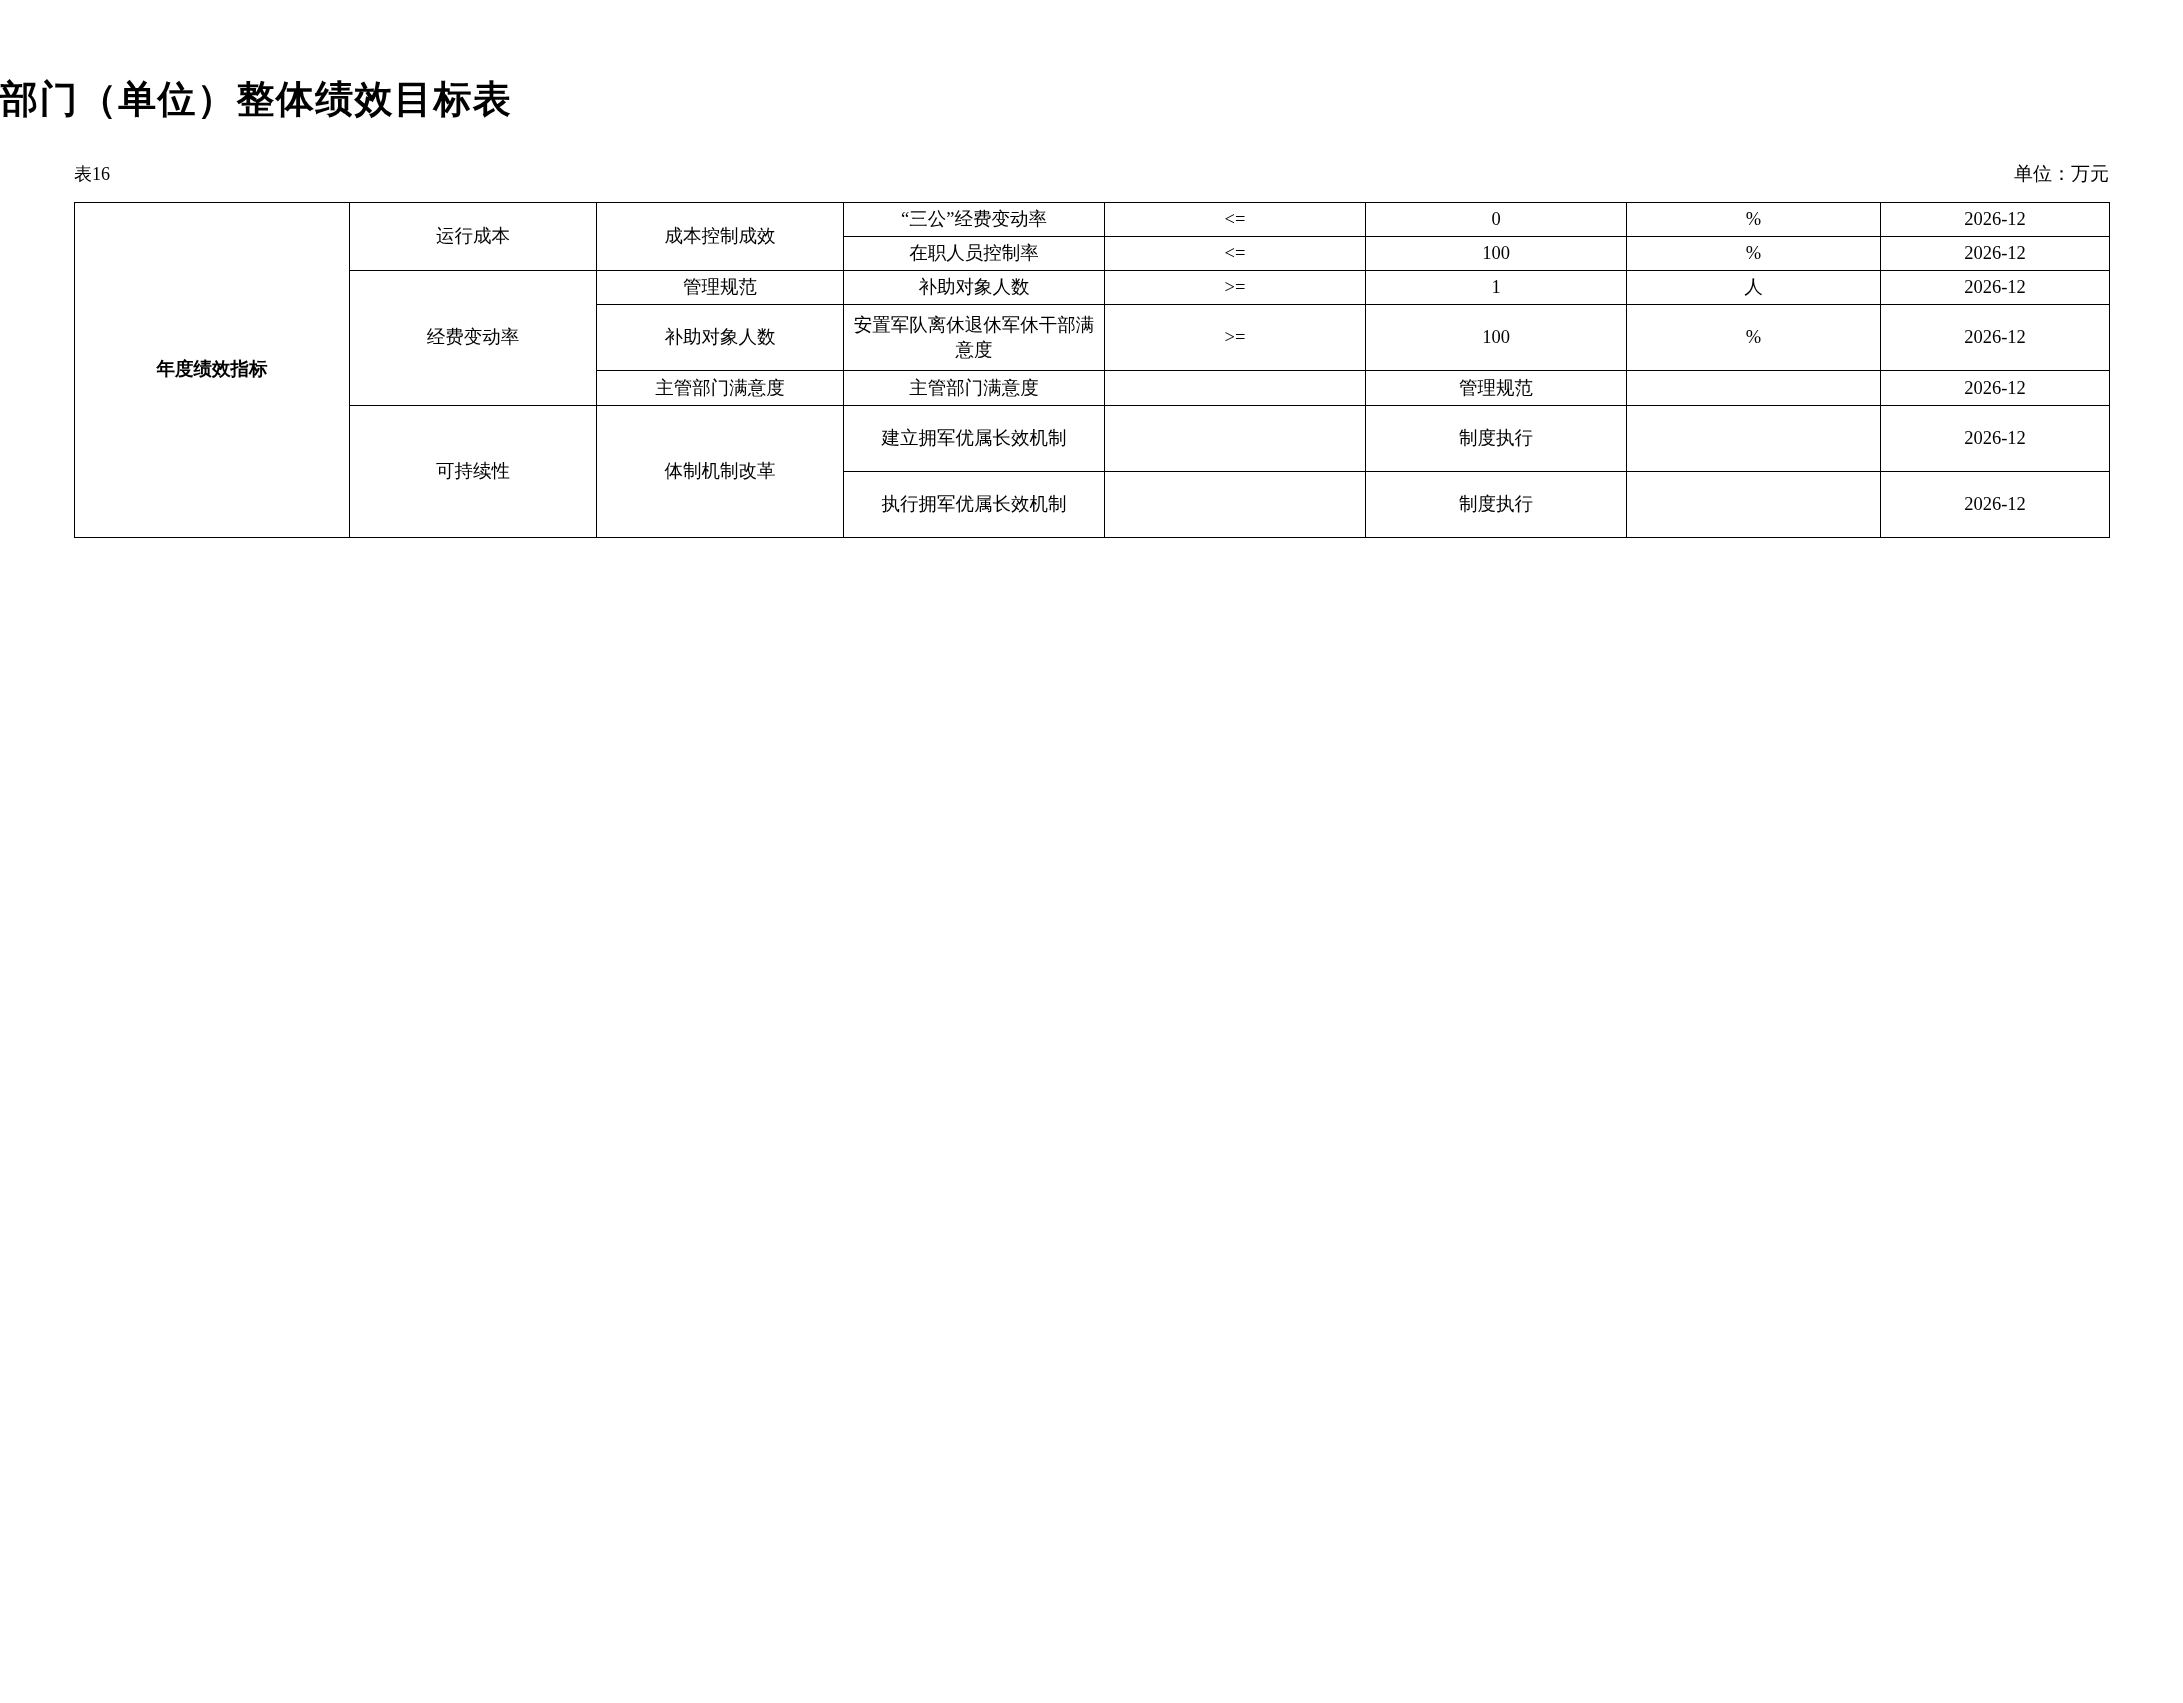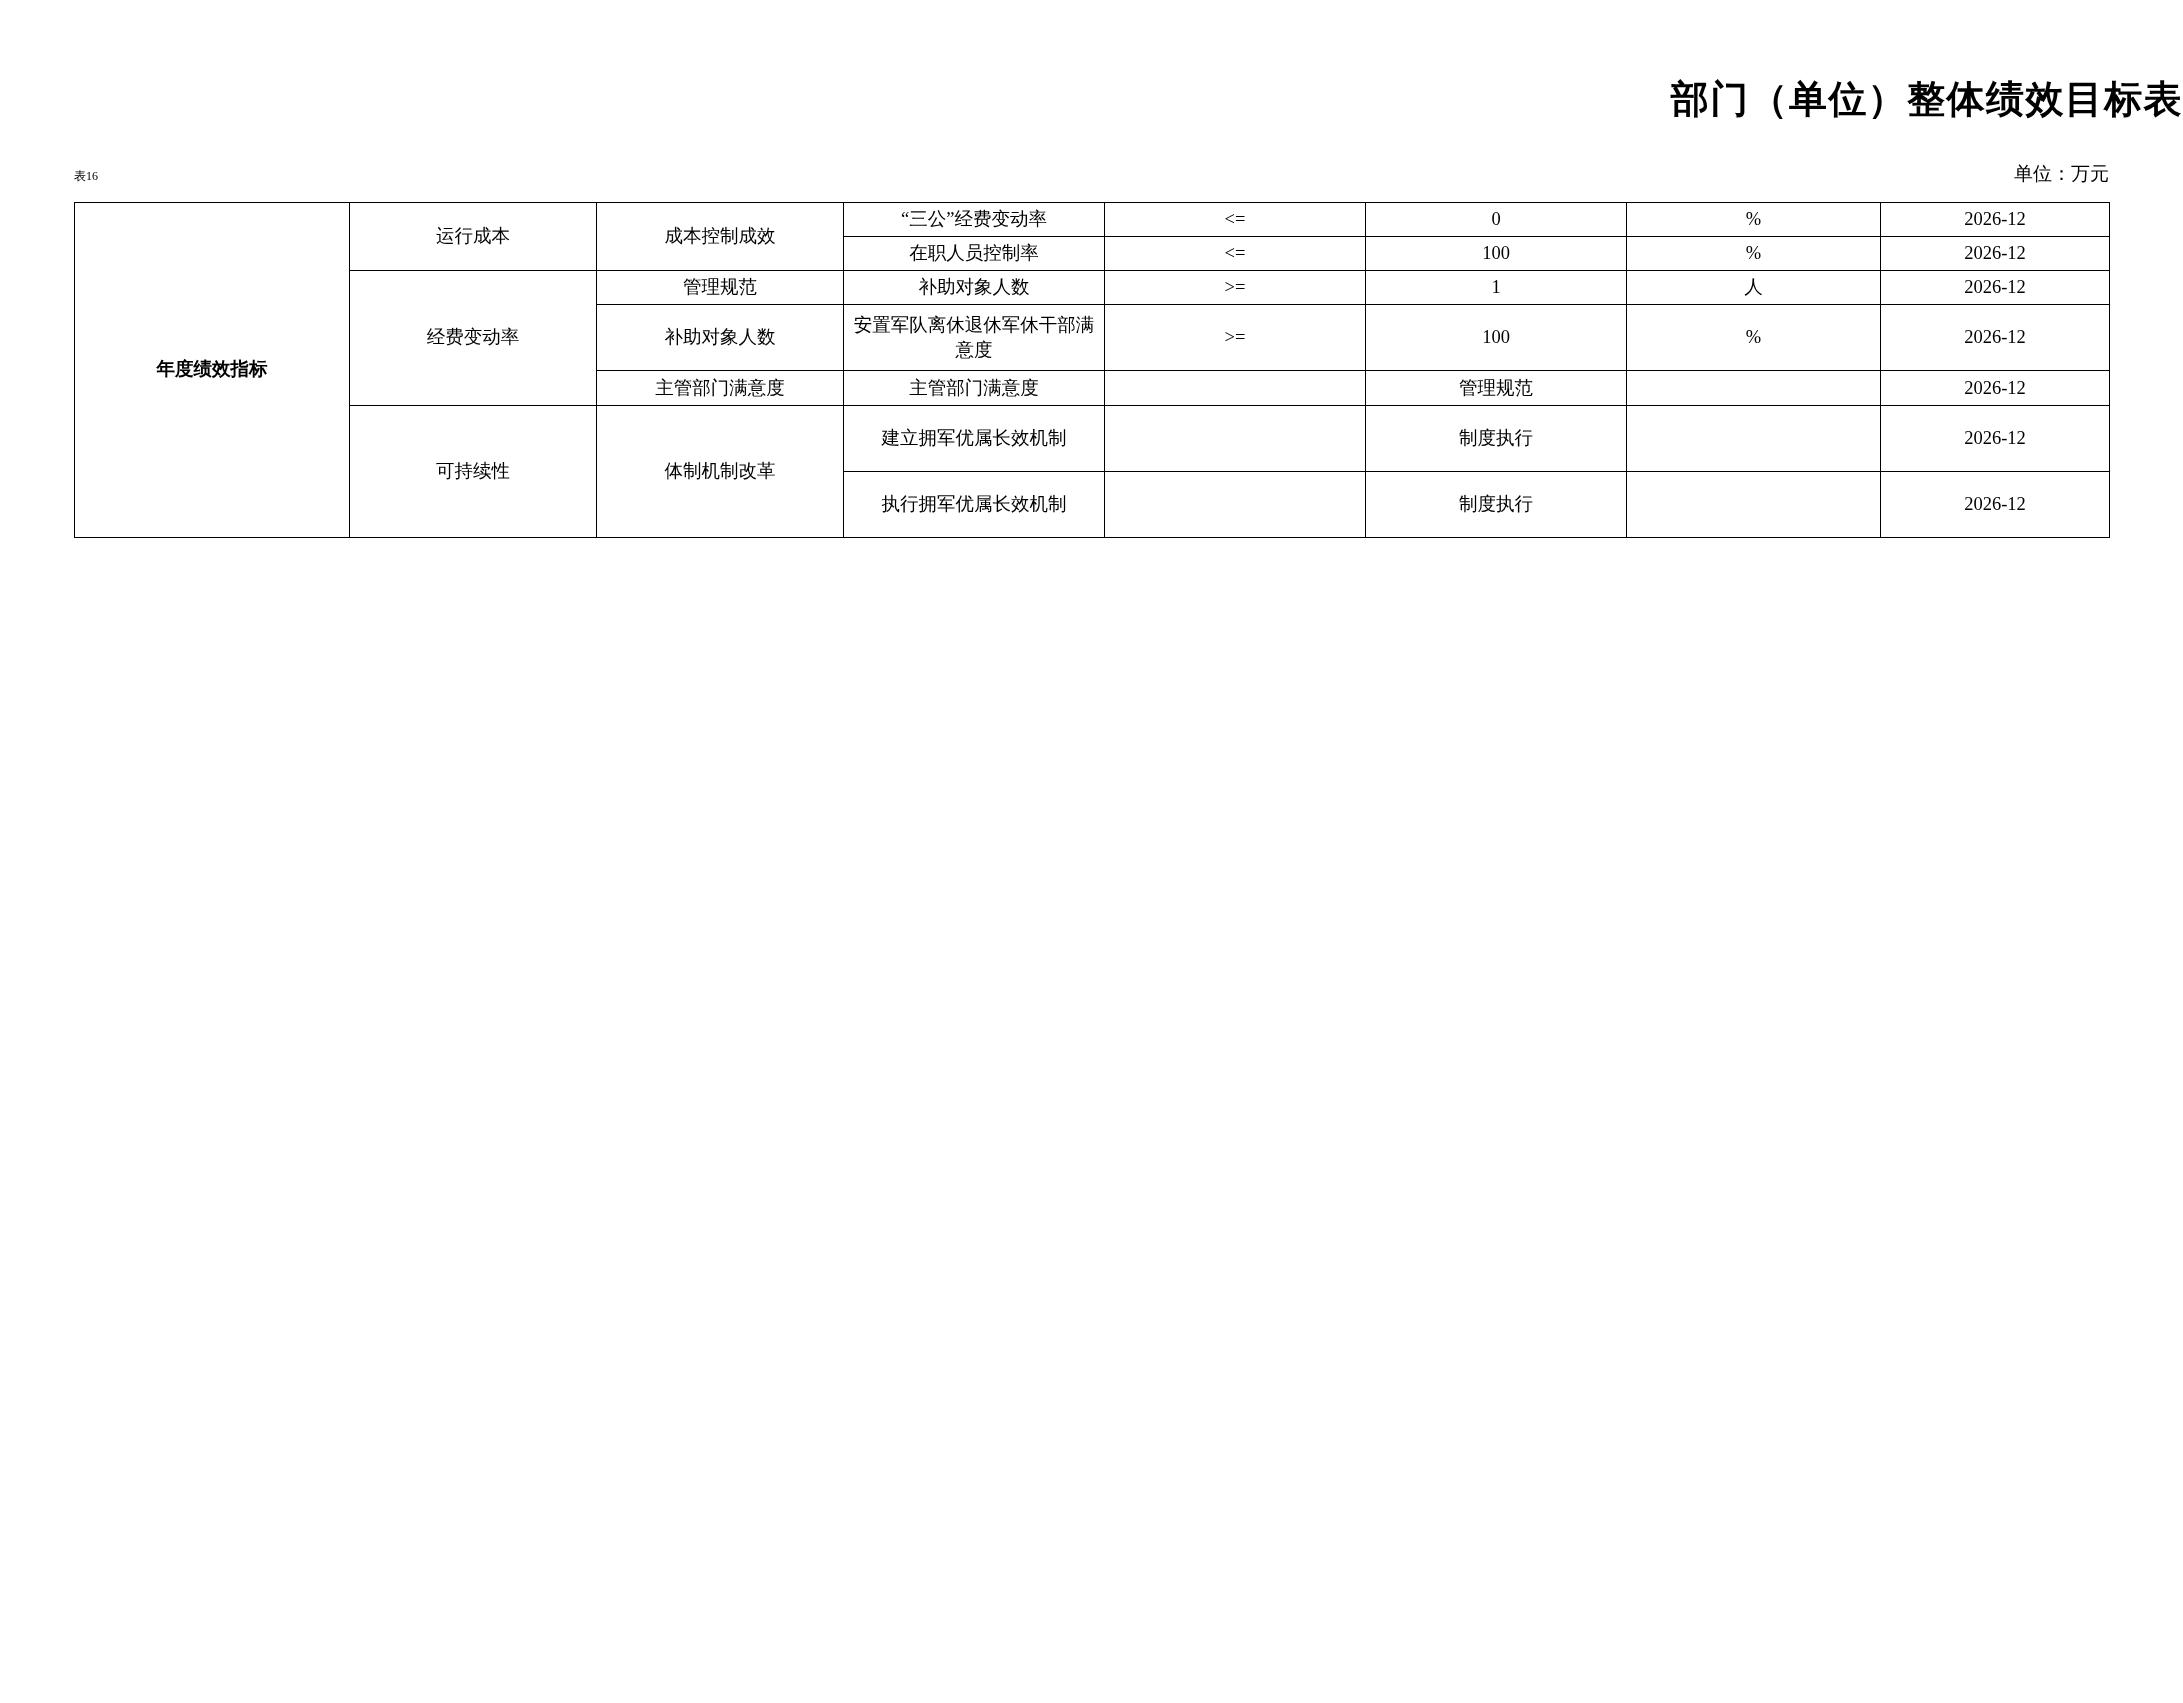--- a/index.html
+++ b/index.html
@@ -14,36 +14,36 @@
     color: #000000;
     -webkit-font-smoothing: antialiased;
   }
   .page {
     position: relative;
     width: 2183px;
     height: 1704px;
     box-sizing: border-box;
   }
   .doc-title {
-    text-align: right;
+    text-align: left;
     font-size: 38px;
     font-weight: bold;
     letter-spacing: 1.4px;
     margin-top: 74px;
     font-family: "Liberation Serif", "DejaVu Serif", serif;
   }
   .meta-row {
     display: flex;
     justify-content: space-between;
     align-items: baseline;
     margin: 36px 74px 0 74px;
     font-size: 19px;
   }
   .meta-left {
-    font-size: 12px;
+    font-size: 18px;
   }
   .meta-right {
     font-size: 19px;
     margin-left: 40px;
   }
   .table-wrap {
     margin: 15px 74px 0 74px;
   }
   table.perf {
     border-collapse: collapse;

